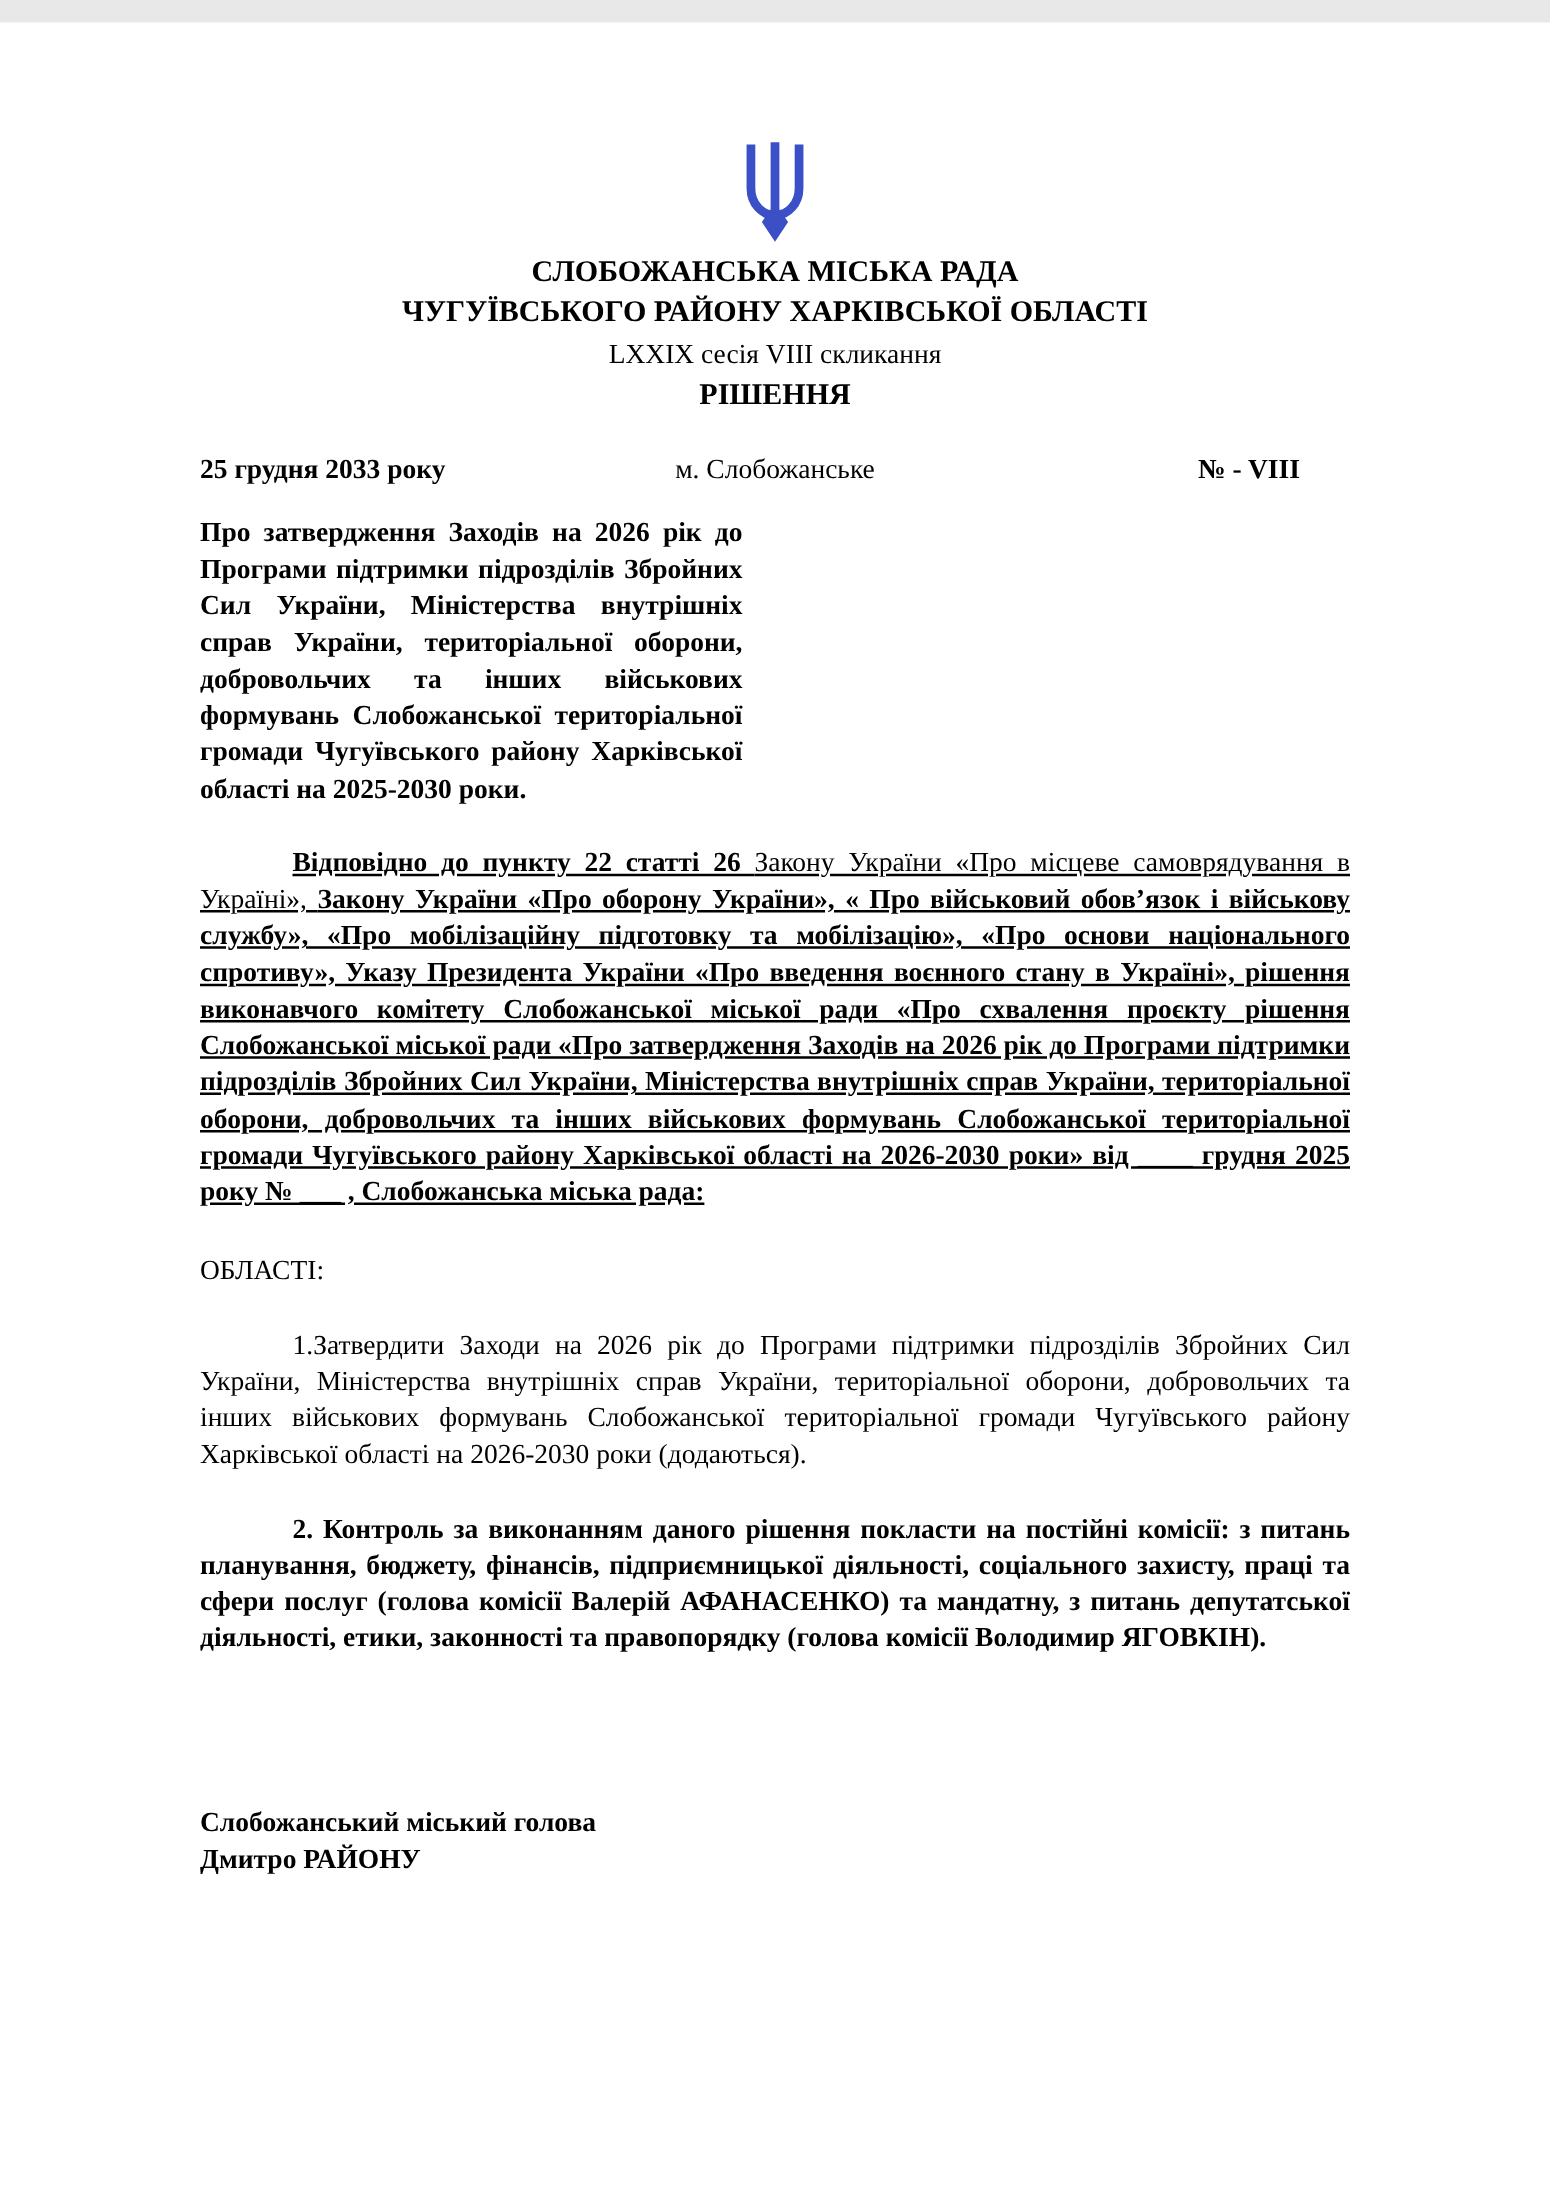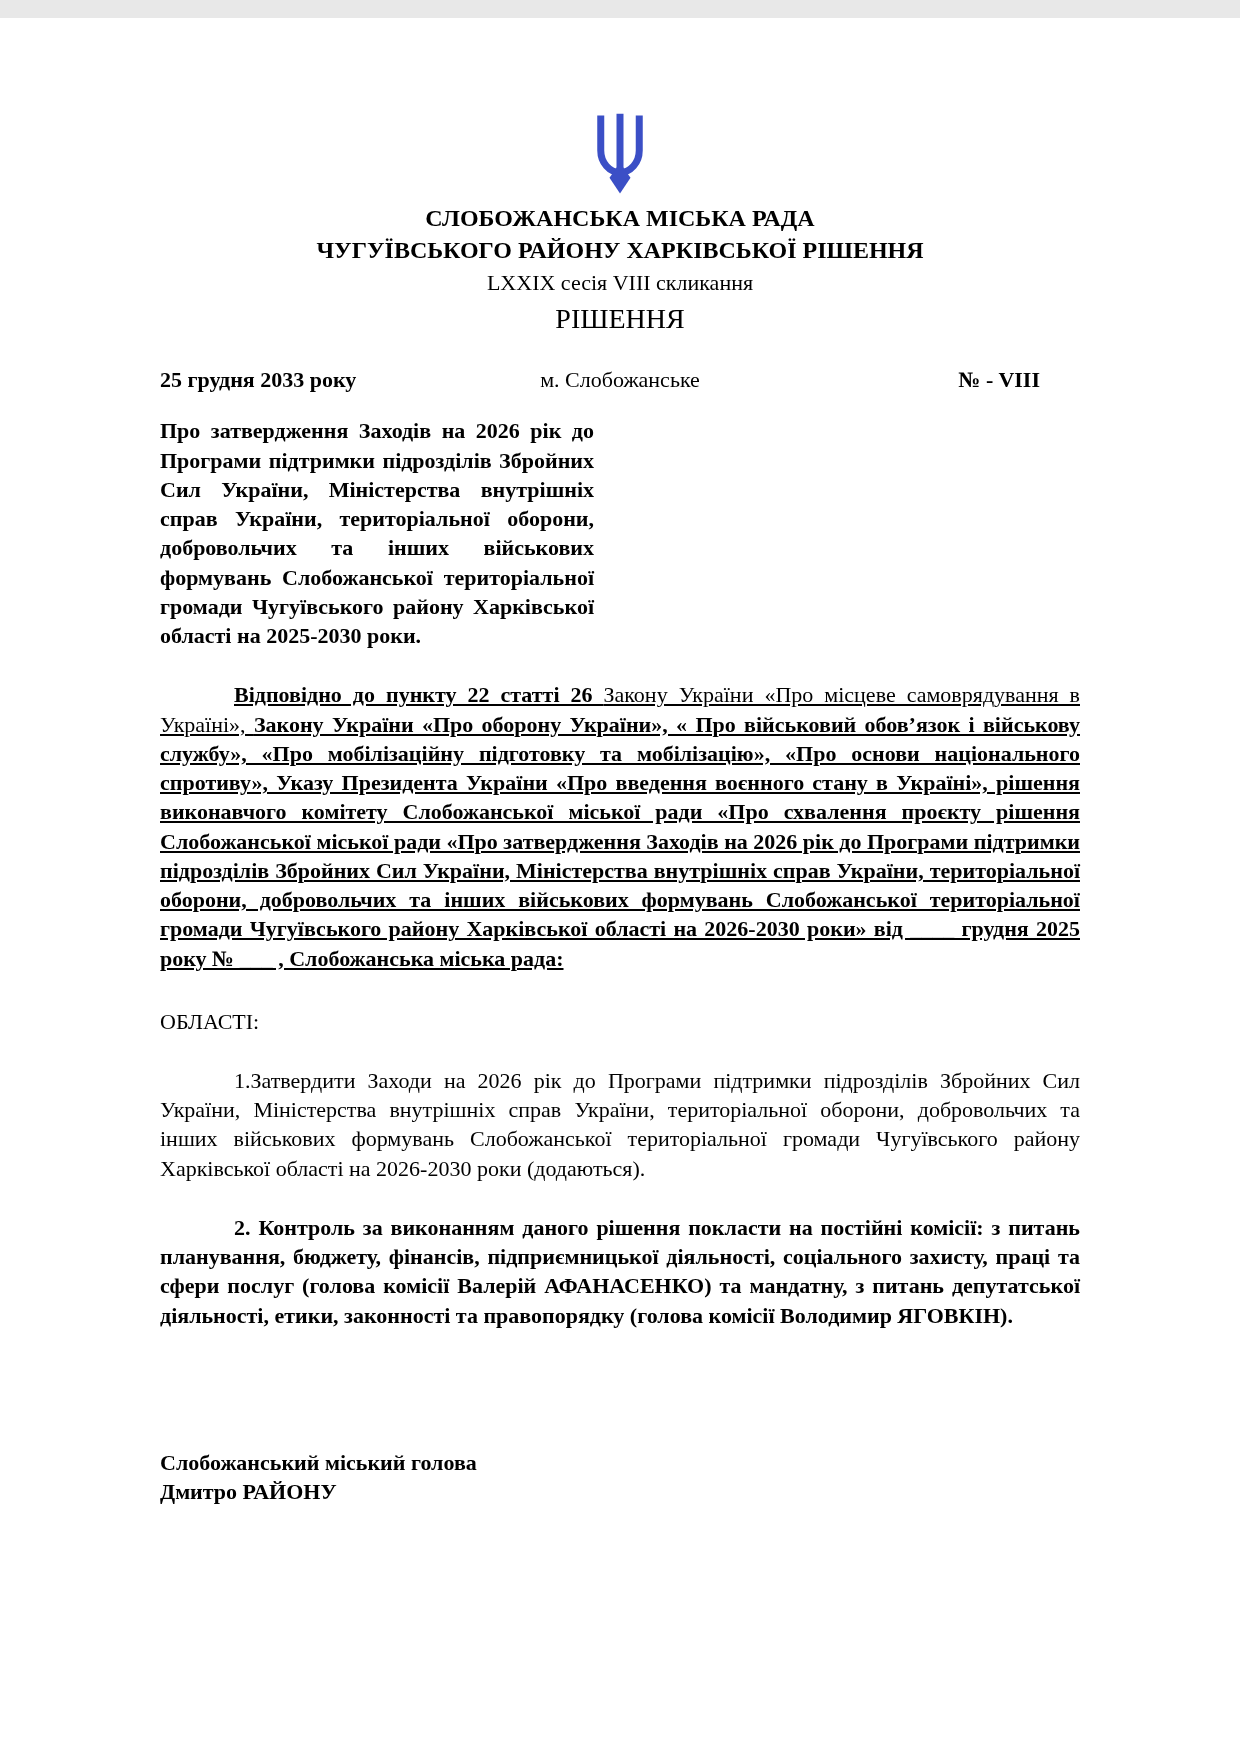--- a/index.html
+++ b/index.html
@@ -19,21 +19,21 @@
   .emblem-wrap {
     margin-top: 32px;
     text-align: center;
     height: 92px;
   }
   .emblem-wrap svg { display: inline-block; }
   .header { text-align: center; }
   .header .org1,
   .header .org2 { font-weight: bold; font-size: 24px; line-height: 1.34; }
   .header .session { font-size: 22px; line-height: 1.34; margin-top: 2px; }
-  .header .doctype { font-weight: normal; font-size: 28px; line-height: 1.34; margin-top: 2px; }
+  .header .doctype { font-weight: bold; font-size: 24px; line-height: 1.34; margin-top: 2px; }
 
   .meta-row {
     margin-top: 28px;
     display: grid;
     grid-template-columns: 1fr 1fr 1fr;
     align-items: baseline;
   }
   .meta-date  { font-weight: bold; text-align: left; }
   .meta-place { text-align: center; }
   .meta-number { text-align: right; padding-right: 40px; font-weight: bold; }
@@ -86,21 +86,21 @@
           <path d="M10 6 V46 a22 25 0 0 0 44 0 V6"></path>
         </g>
         <path d="M28 4 h8 v62 h-8 z" fill="currentColor"></path>
         <path d="M32 60 L44 77 32 95 20 77 Z" fill="currentColor"></path>
       </svg>
     </span>
   </div>
 
   <div class="header">
     <div class="org1">СЛОБОЖАНСЬКА МІСЬКА РАДА</div>
-    <div class="org2">ЧУГУЇВСЬКОГО РАЙОНУ ХАРКІВСЬКОЇ РІШЕННЯ</div>
+    <div class="org2">ЧУГУЇВСЬКОГО РАЙОНУ ХАРКІВСЬКОЇ ОБЛАСТІ</div>
     <div class="session">LXXIX сесія VIII скликання</div>
     <div class="doctype">РІШЕННЯ</div>
   </div>
 
   <div class="meta-row">
     <div class="meta-date">25 грудня  2033 року</div>
     <div class="meta-place">м. Слобожанське</div>
     <div class="meta-number">№  - VIII</div>
   </div>
 

